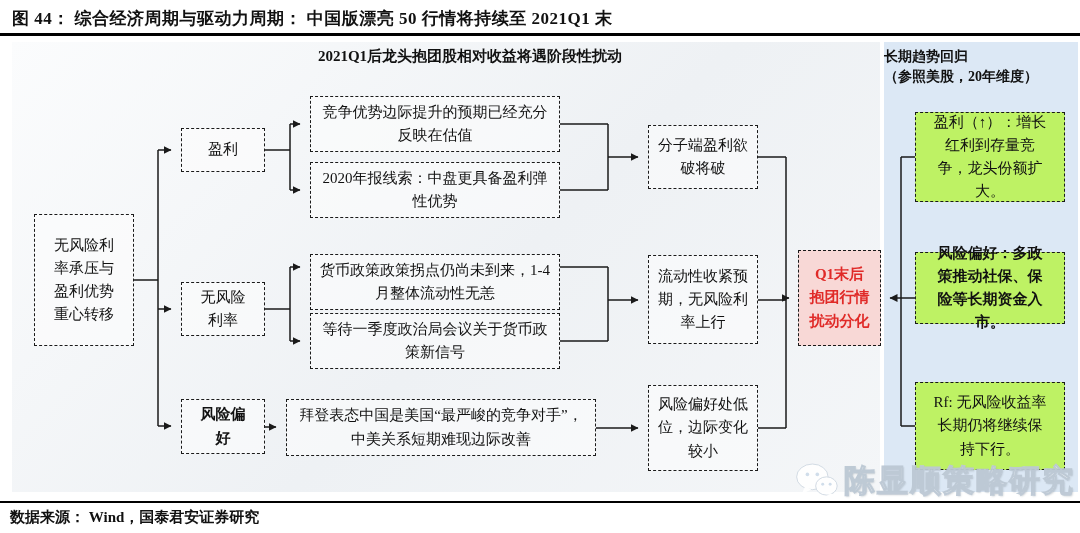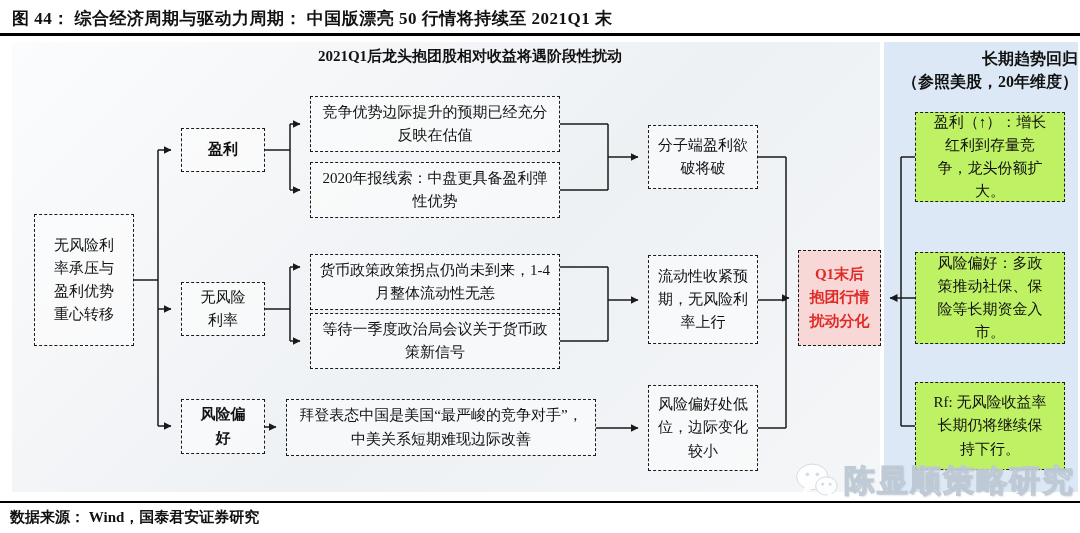--- a/index.html
+++ b/index.html
@@ -28,42 +28,42 @@
     font-size:15px;font-weight:bold;
   }
   
   .dbox{
     position:absolute;border:1.6px dashed #1a1a1a;box-sizing:border-box;
     display:flex;align-items:center;justify-content:center;text-align:center;
     font-size:15px;line-height:1.55;background:rgba(253,253,254,.55);
     padding:4px 8px;
   }
   .root-box{left:34px;top:214px;width:100px;height:132px;padding:4px 14px;}
-  .cat-profit{left:181px;top:128px;width:84px;height:44px;padding:0 14px;font-weight:bold;}
+  .cat-profit{left:181px;top:128px;width:84px;height:44px;padding:0 14px;}
   .cat-rfr{left:181px;top:282px;width:84px;height:54px;padding:4px 14px;}
   .cat-risk{left:181px;top:399px;width:84px;height:55px;padding:4px 14px;font-weight:bold;}
   .det-1{left:310px;top:96px;width:250px;height:56px;}
   .det-2{left:310px;top:162px;width:250px;height:56px;}
   .det-3{left:310px;top:254px;width:250px;height:56px;}
   .det-4{left:310px;top:313px;width:250px;height:56px;}
   .det-5{left:286px;top:399px;width:310px;height:57px;}
   .sum-1{left:648px;top:125px;width:110px;height:64px;}
   .sum-2{left:648px;top:255px;width:110px;height:89px;}
   .sum-3{left:648px;top:385px;width:110px;height:86px;}
   .outcome-box{
     left:798px;top:250px;width:83px;height:96px;
     background:#f8d8d6;color:#e02a28;font-weight:bold;padding:4px 10px;
   }
   .trend-title{
-    position:absolute;left:884px;top:47px;width:194px;text-align:right;
-    font-size:16px;font-weight:bold;line-height:1.45;
+    position:absolute;left:884px;top:47px;width:194px;text-align:left;
+    font-size:14px;font-weight:bold;line-height:1.45;
   }
   .tbox{background:#bef264;padding:4px 16px;}
   .tb-1{left:915px;top:112px;width:150px;height:90px;}
-  .tb-2{left:915px;top:252px;width:150px;height:92px;}
+  .tb-2{left:915px;top:252px;width:150px;height:72px;font-weight:bold;}
   .tb-3{left:915px;top:382px;width:150px;height:88px;}
   
   #connectors{position:absolute;left:0;top:0;pointer-events:none;}
   
   .watermark{
     position:absolute;left:795px;top:456px;width:280px;height:50px;
     display:flex;align-items:center;gap:6px;opacity:.95;
   }
   .wm-text{
     font-size:31px;font-weight:bold;color:#ffffff;letter-spacing:2px;

